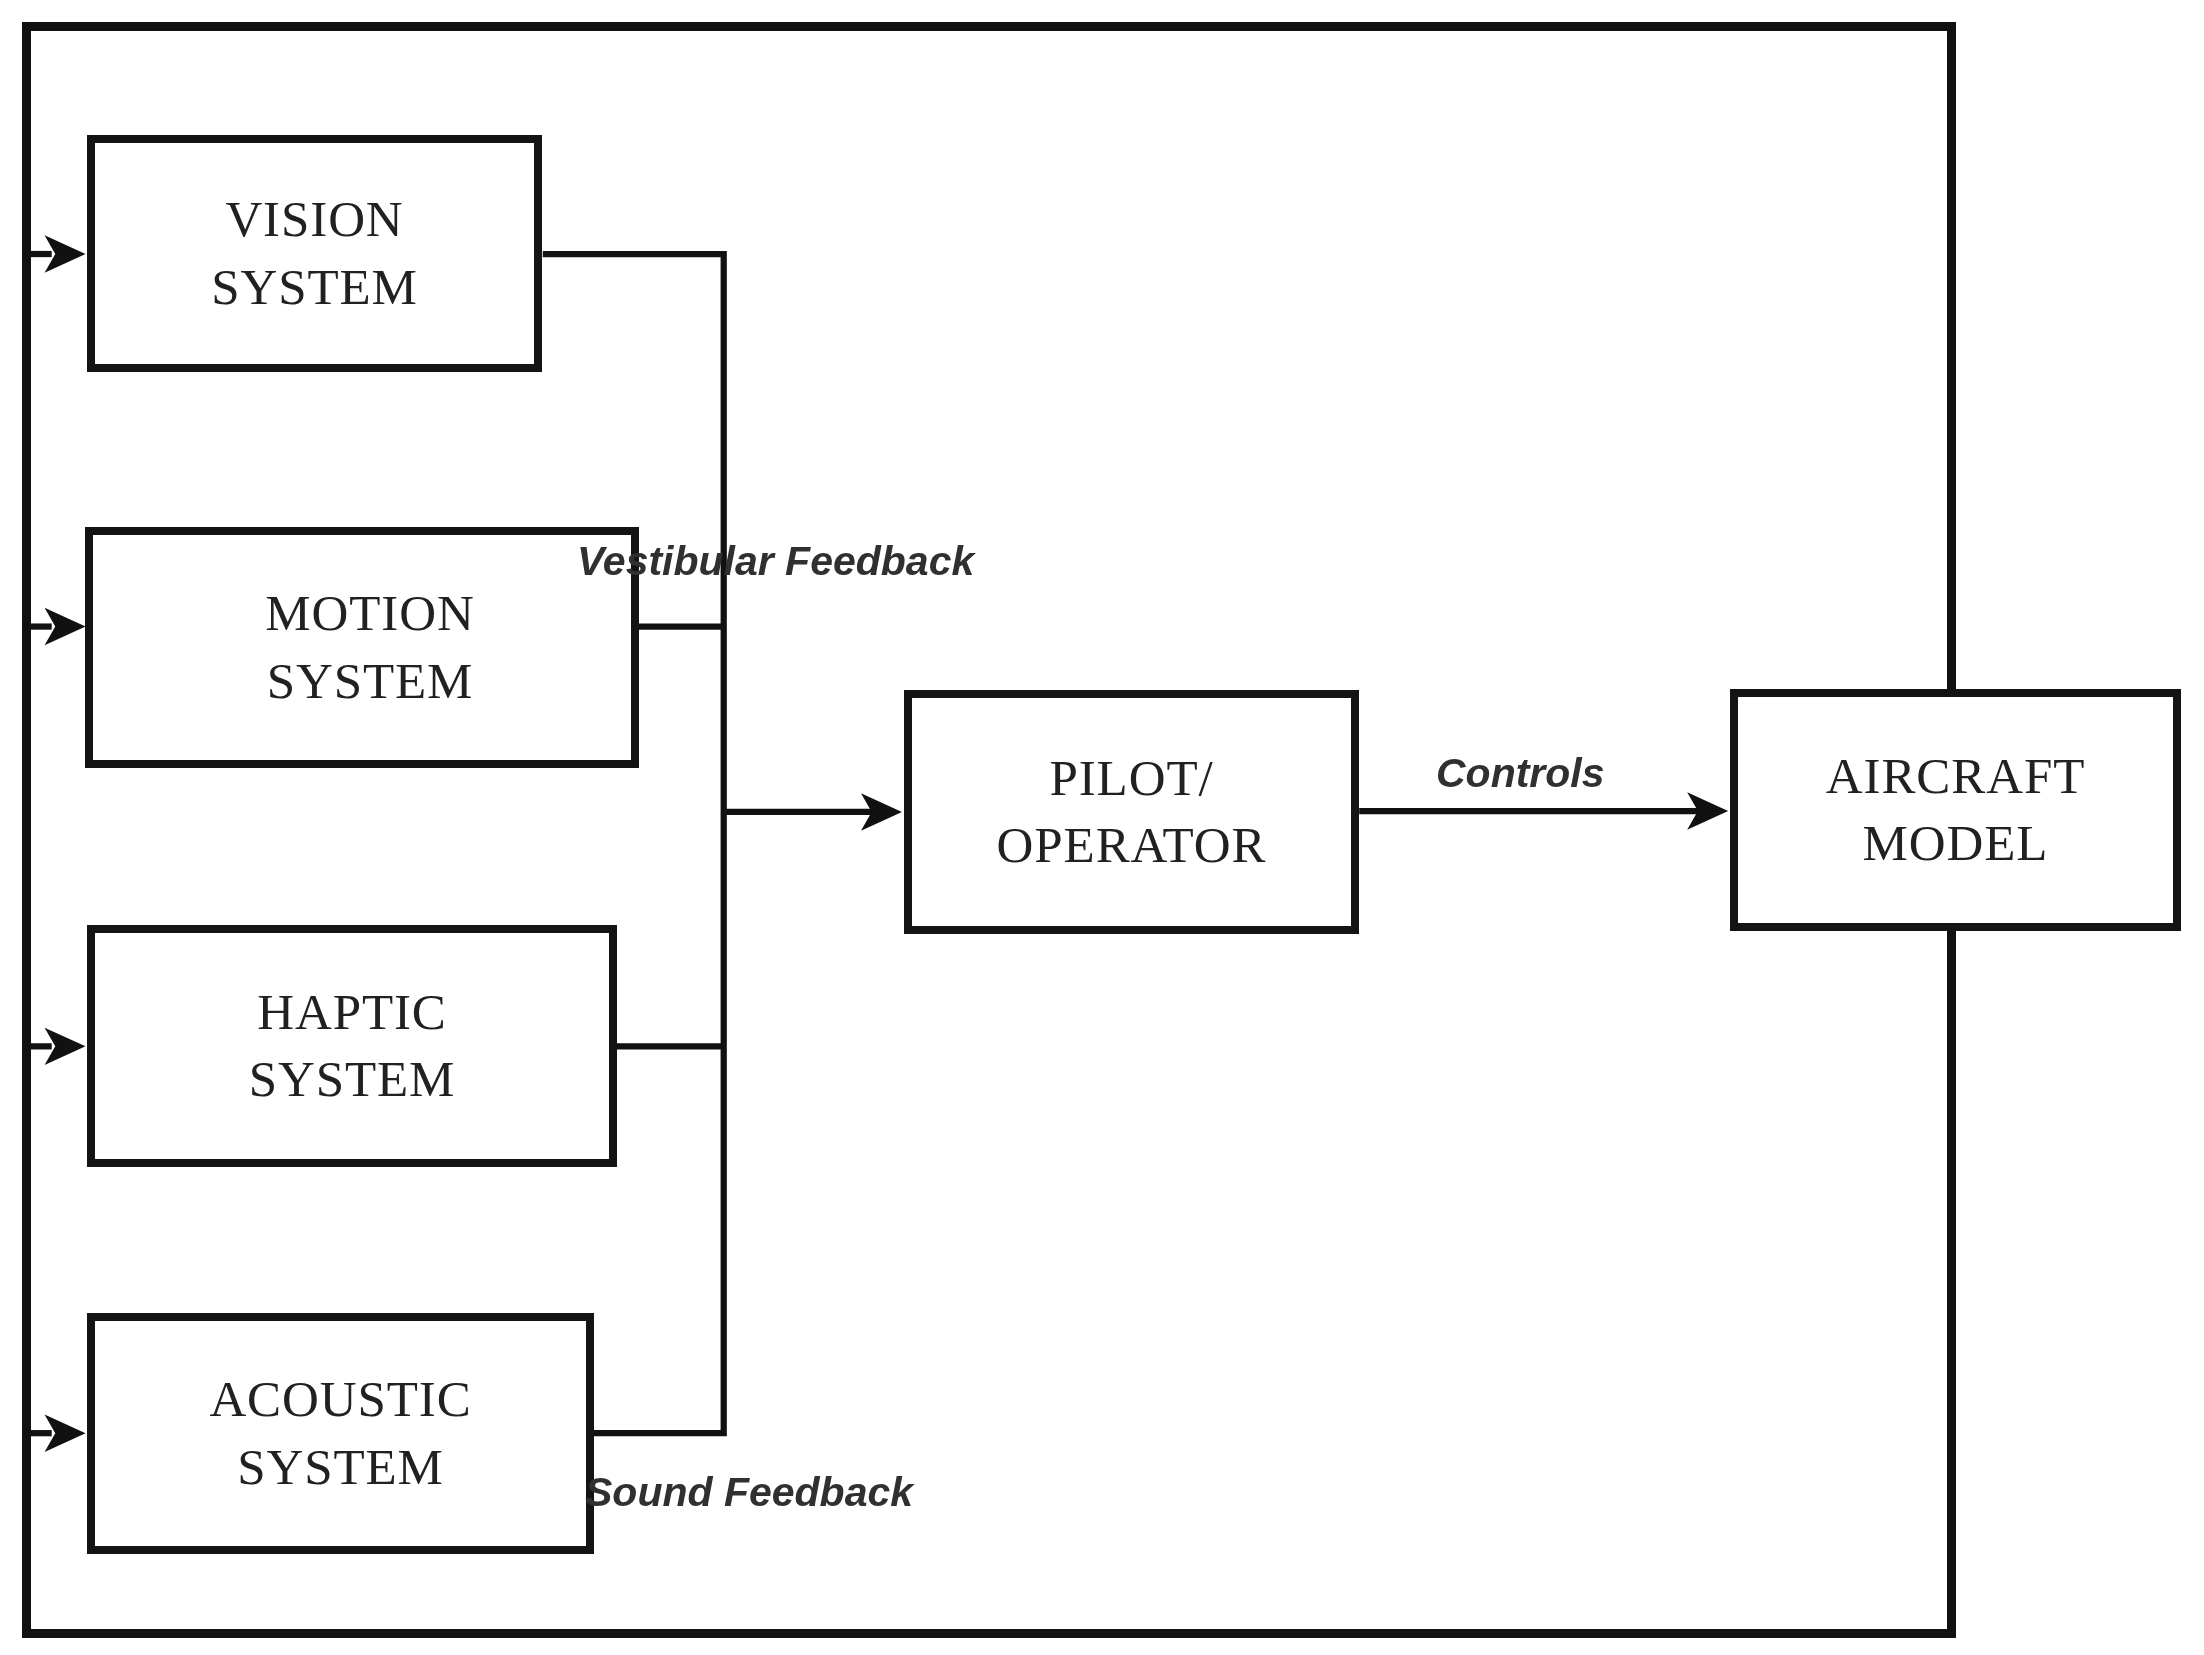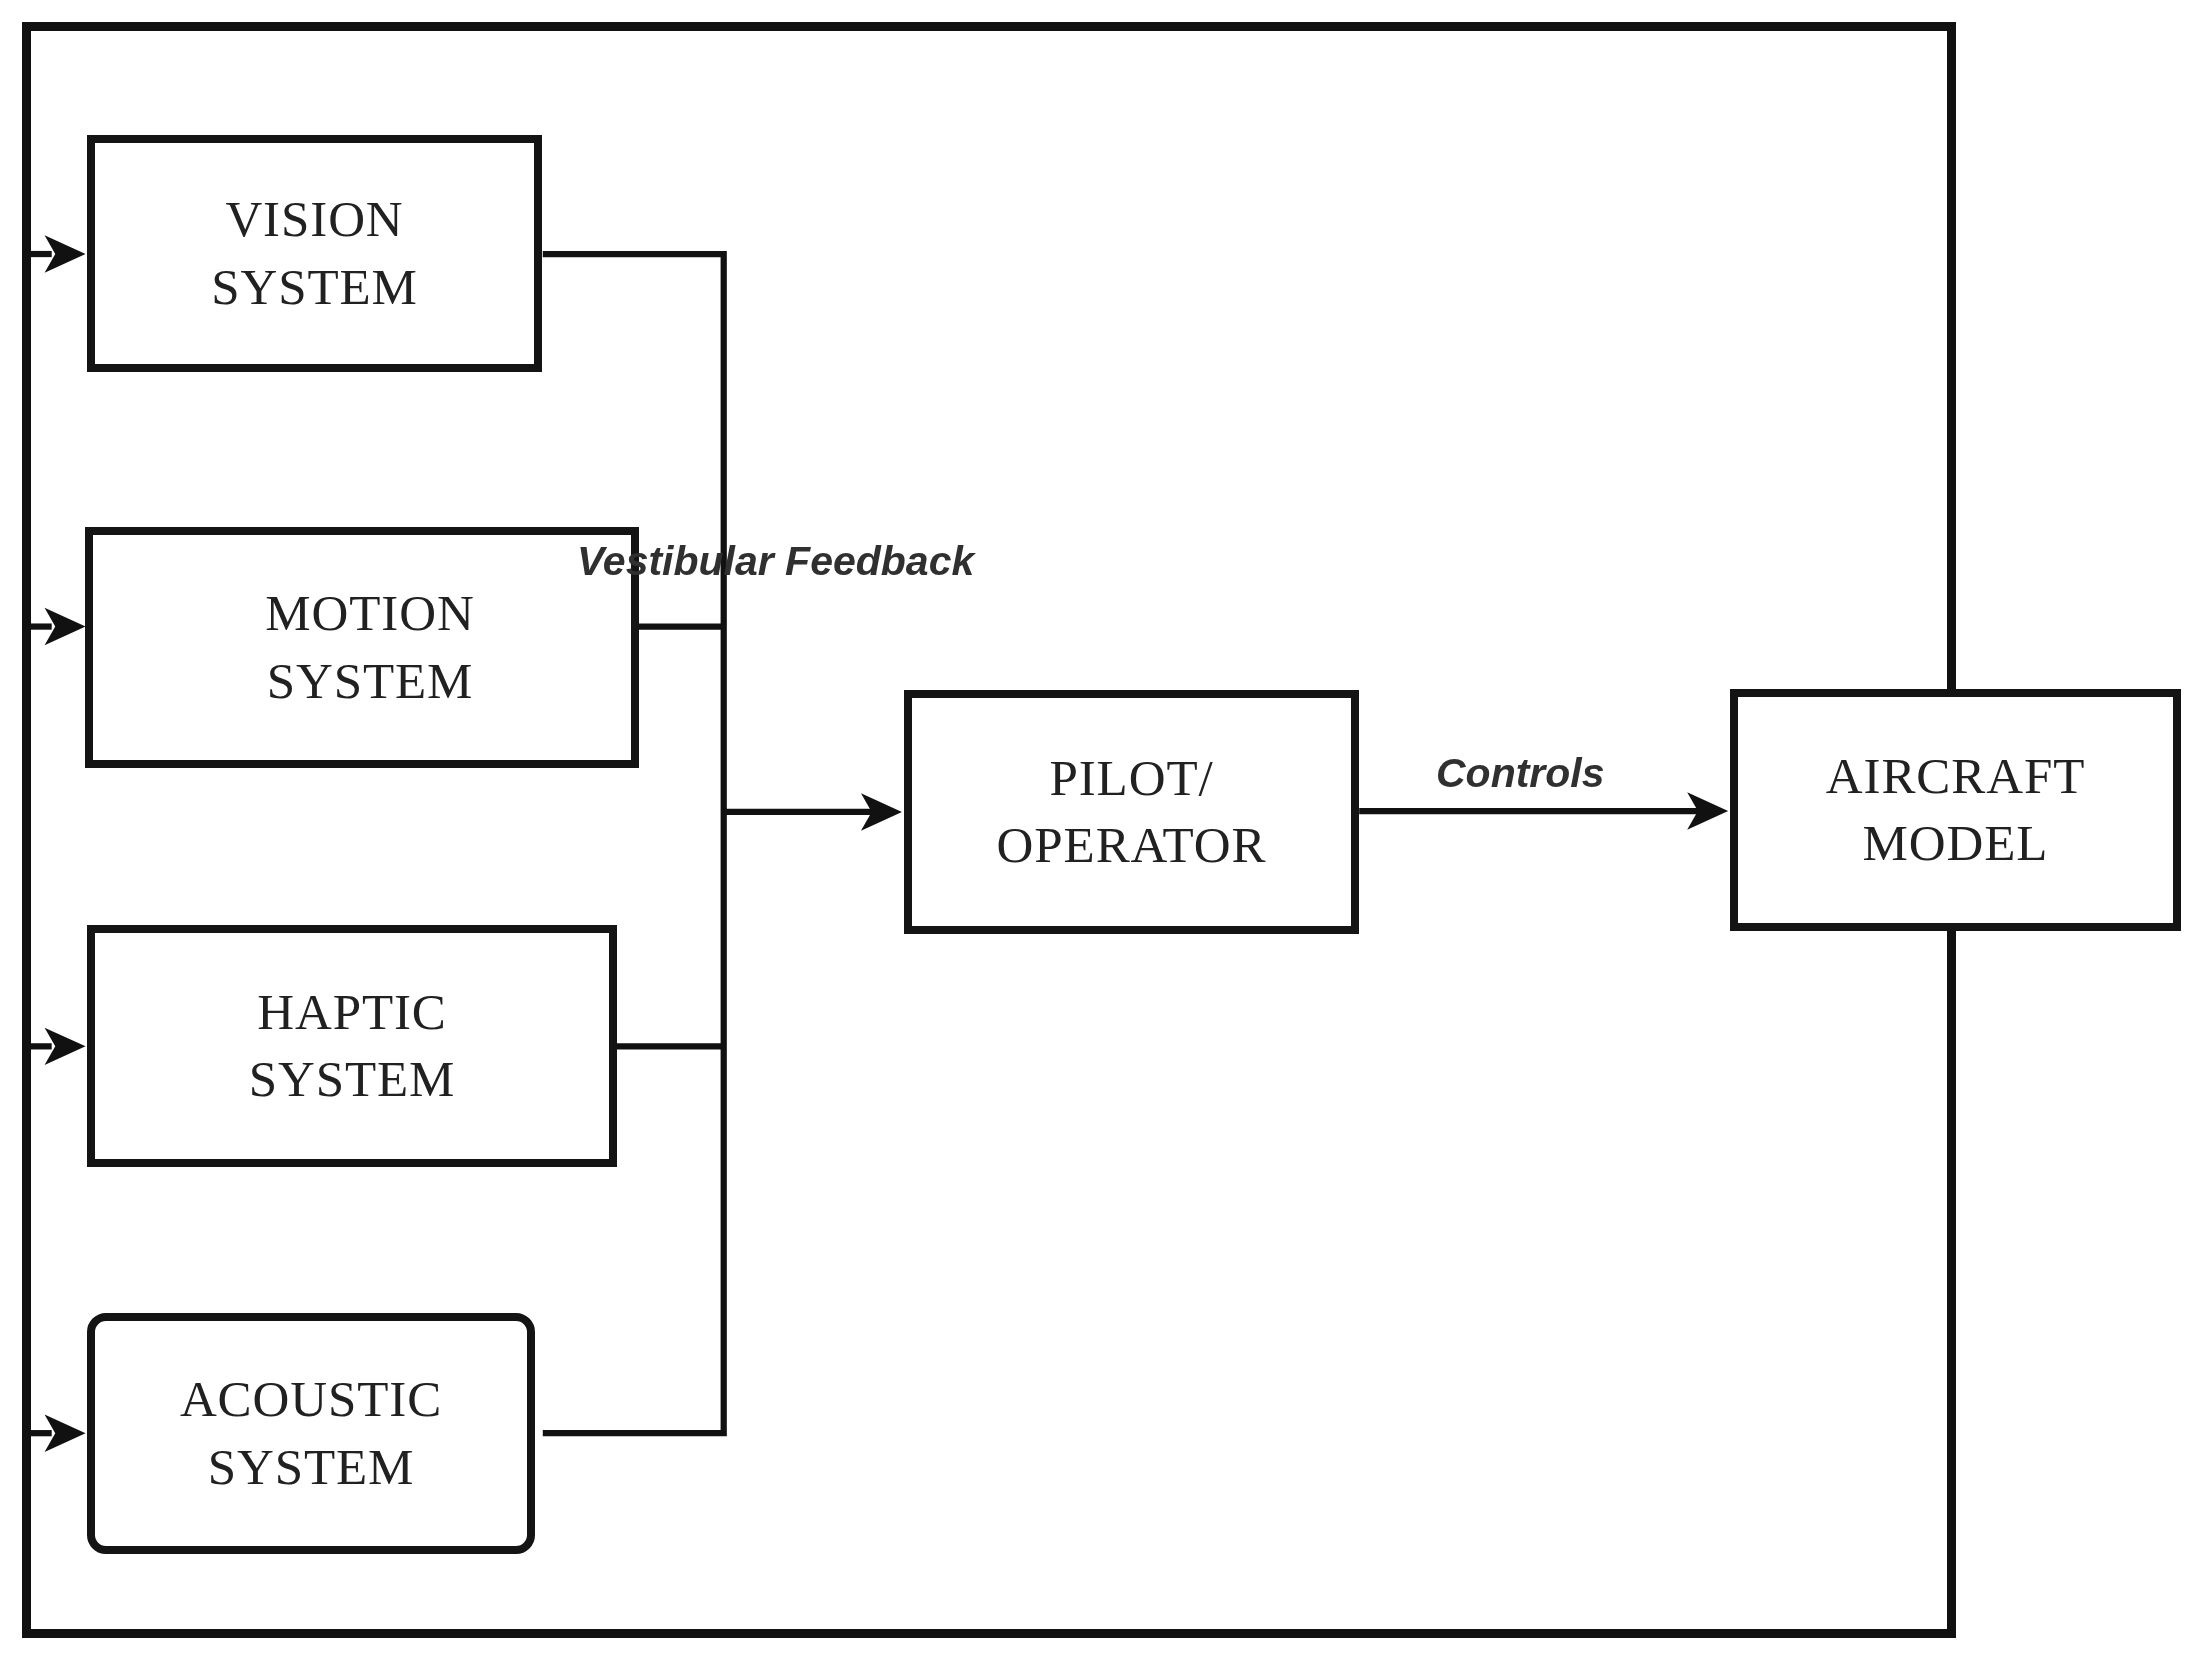--- a/index.html
+++ b/index.html
@@ -46,21 +46,21 @@
     font-size:51px;
     line-height:1.32;
     color:var(--box-text-color);
     white-space:pre-line;
     letter-spacing:0.9px;
   }
 
   .vision-box   {left:87px;  top:135px;  width:455px; height:237px;}
   .motion-box   {left:85px;  top:527px;  width:554px; height:241px;padding-left:16px;}
   .haptic-box   {left:87px;  top:925px; width:530px; height:242px;}
-  .acoustic-box {left:87px;  top:1313px; width:448px; height:241px;border-radius:19px;}
+  .acoustic-box {left:87px;  top:1313px; width:507px; height:241px;}
   .pilot-box    {left:904px;top:690px;  width:455px; height:244px;}
   .aircraft-box {left:1730px;top:689px;  width:451px; height:242px;}
 
   
   .wire-label{
     position:absolute;
     font-style:italic;
     font-weight:700;
     font-size:41px;
     color:var(--label-text-color);
@@ -131,16 +131,17 @@
     <span class="node-label">AIRCRAFT
 MODEL</span>
   </div>
 
   <div class="node pilot-box">
     <span class="node-label">PILOT/
 OPERATOR</span>
   </div>
 
   <div class="wire-label vestibular-label">Vestibular Feedback</div>
+  <div class="wire-label sound-label">Sound Feedback</div>
   <div class="wire-label controls-label">Controls</div>
 
 </div>
 
 
 </body></html>

